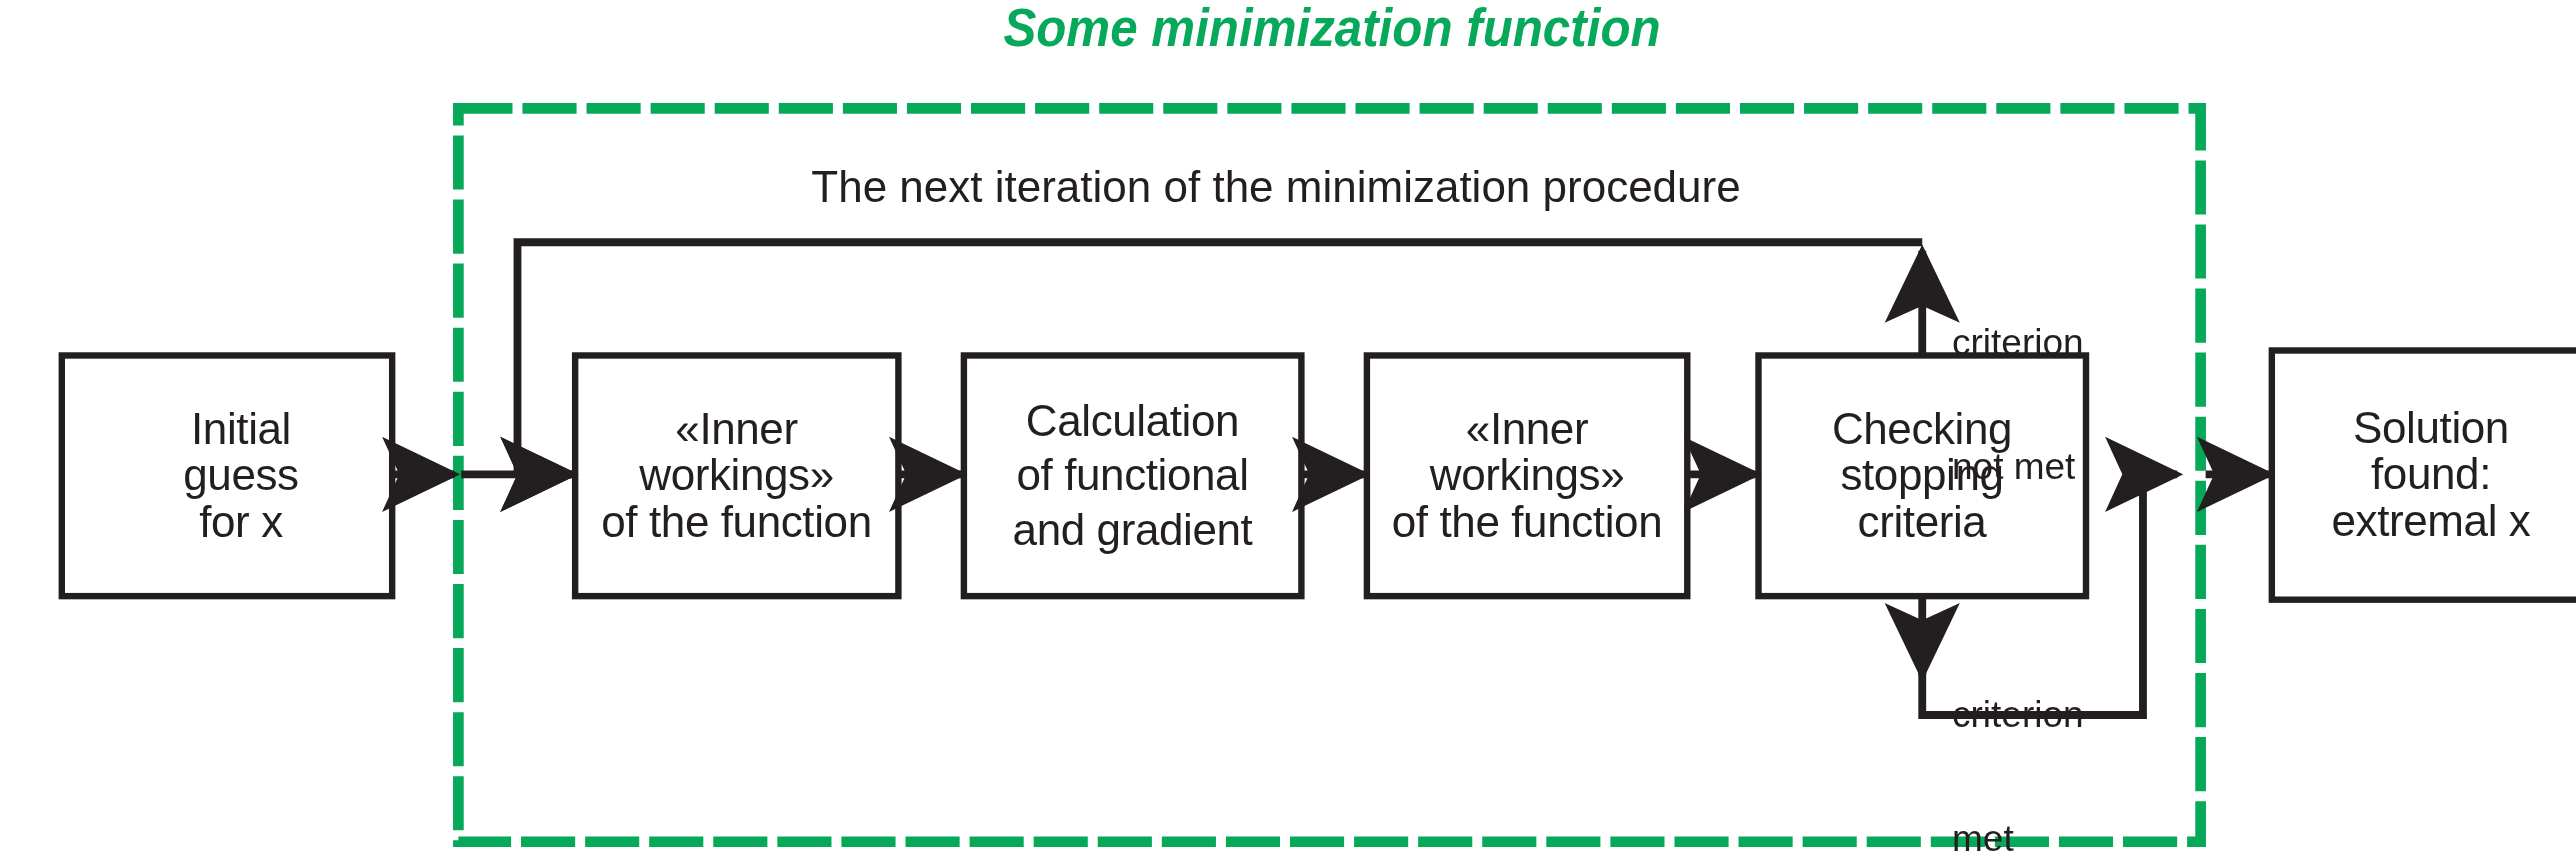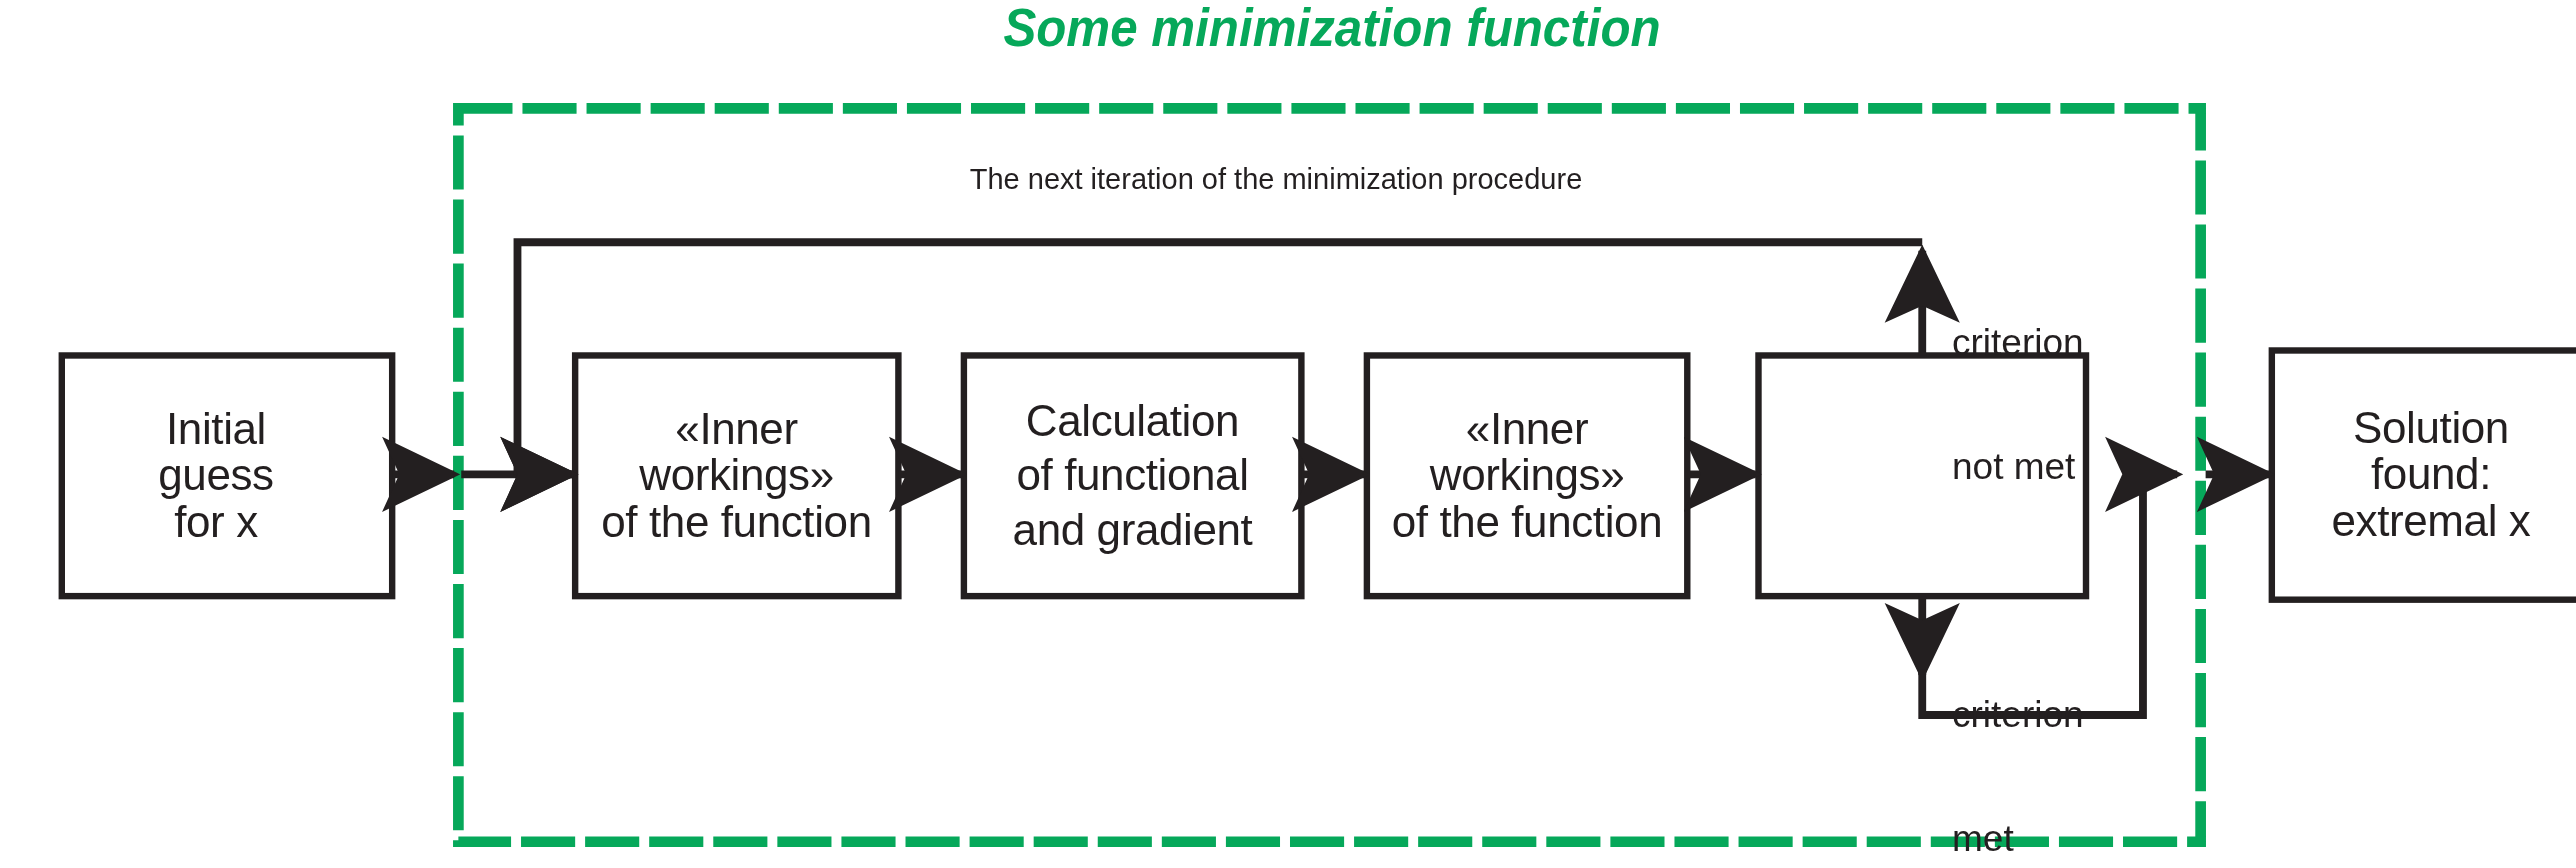--- a/index.html
+++ b/index.html
@@ -22,21 +22,21 @@
   .edge-label{
     position:absolute;
     color:#231F20;
     font-size:37px;
     line-height:1.12;
     white-space:pre;
   }
   .caption{
     position:absolute;
     color:#231F20;
-    font-size:29px;
+    font-size:44px;
     line-height:1;
     white-space:nowrap;
     text-align:center;
   }
   .title{
     position:absolute;
     color:#06A85A;
     font-weight:bold;
     font-style:italic;
     font-size:53px;
@@ -92,21 +92,21 @@
     <line x1="2638" y1="837" x2="2638" y2="948" stroke="#231F20" stroke-width="11" marker-end="url(#ah-d)"></line>
     <path d="M2638,940 L2638,1004 L2948,1004 L2948,666 L2996,666" fill="none" stroke="#231F20" stroke-width="11" marker-end="url(#ah-r)"></path>
 
     <line x1="3036" y1="666" x2="3125" y2="666" stroke="#231F20" stroke-width="11" marker-end="url(#ah-r)"></line>
   </svg>
 
   <div class="title" style="left:0;top:1.4px;width:2576px;">Some minimization function</div>
 
   <div class="caption" style="left:737px;top:165px;width:990px;">The next iteration of the minimization procedure</div>
 
-  <div class="node-label" style="left:7px;top:355px;width:330px;height:241px;">
+  <div class="node-label" style="left:32px;top:355px;width:330px;height:241px;">
     <span>Initial</span>
     <span>guess</span>
     <span>for x</span>
   </div>
 
   <div class="node-label" style="left:531px;top:355px;width:323px;height:241px;">
     <span>«Inner</span>
     <span>workings»</span>
     <span>of the function</span>
   </div>
@@ -116,20 +116,25 @@
     <span>of functional</span>
     <span>and gradient</span>
   </div>
 
   <div class="node-label" style="left:1323px;top:355px;width:320px;height:241px;">
     <span>«Inner</span>
     <span>workings»</span>
     <span>of the function</span>
   </div>
 
+  <div class="node-label" style="left:1714px;top:355px;width:328px;height:241px;">
+    <span>Checking</span>
+    <span>stopping</span>
+    <span>criteria</span>
+  </div>
 
   <div class="node-label" style="left:2228px;top:350px;width:318px;height:249px;">
     <span>Solution</span>
     <span>found:</span>
     <span>extremal x</span>
   </div>
 
   <div class="edge-label" style="left:1908px;top:239px;width:164px;">
     <div>criterion</div>
     <div>not met</div>

